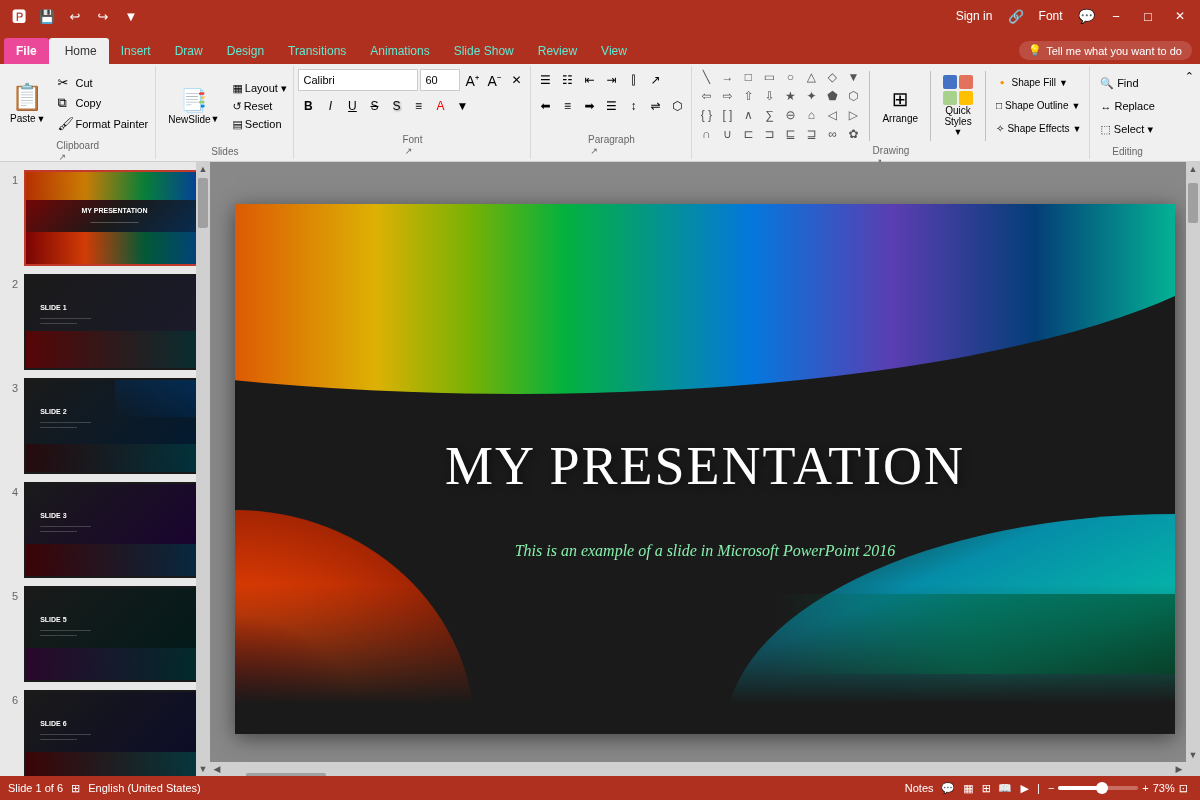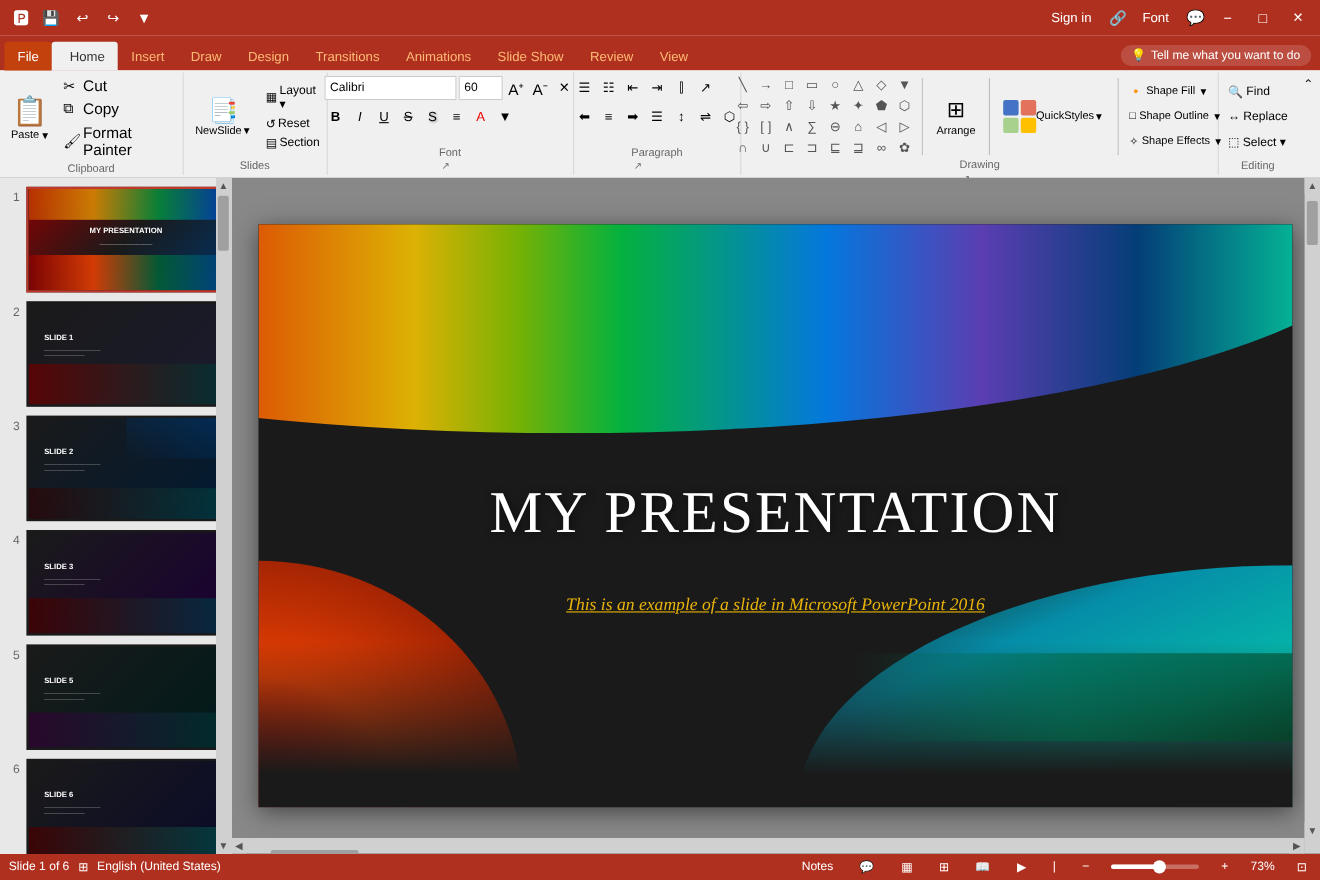--- a/index.html
+++ b/index.html
@@ -27,21 +27,21 @@
     
     #ribbon-tabs {
       height: 32px;
       background: #b03020;
       display: flex;
       align-items: flex-end;
       padding-left: 4px;
     }
     .ribbon-tab {
       padding: 6px 12px;
-      color: #fdba74;
+      color: #5eead4;
       cursor: pointer;
       font-size: 12px;
       border-radius: 3px 3px 0 0;
     }
     .ribbon-tab.active { background: #f0f0f0; color: #333; padding-left: 16px; }
     #tell-me {
       margin-left: auto;
       margin-right: 8px;
       margin-bottom: 4px;
       display: flex;
@@ -102,21 +102,21 @@
       justify-content: center;
       padding: 2px 6px;
     }
     .paste-icon { font-size: 26px; }
     .paste-label { font-size: 10px; }
     .paste-arrow { font-size: 9px; }
 
     .clipboard-small { display: flex; flex-direction: column; gap: 1px; }
     .small-row { display: flex; align-items: center; gap: 2px; cursor: pointer; padding: 2px 3px; border-radius: 2px; }
     .small-icon { font-size: 13px; width: 16px; }
-    .small-text { font-size: 14px; }
+    .small-text { font-size: 11px; }
 
     
     .new-slide-btn {
       display: flex;
       flex-direction: column;
       align-items: center;
       cursor: pointer;
       height: 70px;
       justify-content: center;
       padding: 4px 8px;
@@ -173,21 +173,21 @@
       align-items: center;
       padding: 0 8px;
       color: white;
       font-size: 11px;
       gap: 8px;
     }
     #status-bar-right {
       margin-left: auto;
       display: flex;
       align-items: center;
-      gap: 16px;
+      gap: 0;
     }
     .status-btn {
       cursor: pointer;
       padding: 2px 4px;
       border-radius: 2px;
       font-size: 11px;
       color: white;
     }
 
     
@@ -303,27 +303,26 @@
       text-align: center;
       white-space: nowrap;
       font-family: 'Times New Roman', serif;
       text-shadow: 2px 2px 8px rgba(0,0,0,0.5);
     }
     .slide-sub-text {
       position: absolute;
       top: 60%;
       left: 50%;
       transform: translate(-50%, 20px);
-      color: #eab308;
+      color: #86efac;
       font-size: 16px;
       text-align: right;
       white-space: nowrap;
       font-family: Georgia, serif;
       font-style: italic;
-      text-decoration: underline;
     }
 
     
     #ribbon-area {
       position: absolute;
       top: 32px;
       left: 0;
       right: 0;
       background: #f0f0f0;
     }
@@ -348,21 +347,21 @@
       height: 70px;
       padding: 4px 6px;
       border-radius: 3px;
       font-size: 10px;
       gap: 2px;
     }
 
     
     .quick-styles-big {
       display: flex;
-      flex-direction: row;
+      flex-direction: column;
       align-items: center;
       justify-content: center;
       cursor: pointer;
       height: 70px;
       padding: 4px 6px;
       border-radius: 3px;
       font-size: 10px;
     }
 
     .shape-effects-group {
@@ -455,21 +454,21 @@
     <span style="font-size:12px; cursor:pointer; margin-right:8px;">Font</span>
     <span style="font-size:14px; cursor:pointer;">💬</span>
     <div class="title-bar-btn">−</div>
     <div class="title-bar-btn">□</div>
     <div class="title-bar-btn" style="font-size:12px;">✕</div>
   </div>
 </div>
 
 <div id="ribbon-area">
   <div id="ribbon-tabs">
-    <div class="ribbon-tab" style="background:#c2410c; color:white; font-weight:normal;">File</div>
+    <div class="ribbon-tab" style="background:#ec4899; color:white; font-weight:bold;">File</div>
     <div class="ribbon-tab active">Home</div>
     <div class="ribbon-tab">Insert</div>
     <div class="ribbon-tab">Draw</div>
     <div class="ribbon-tab">Design</div>
     <div class="ribbon-tab">Transitions</div>
     <div class="ribbon-tab">Animations</div>
     <div class="ribbon-tab">Slide Show</div>
     <div class="ribbon-tab">Review</div>
     <div class="ribbon-tab">View</div>
     <div id="tell-me">

